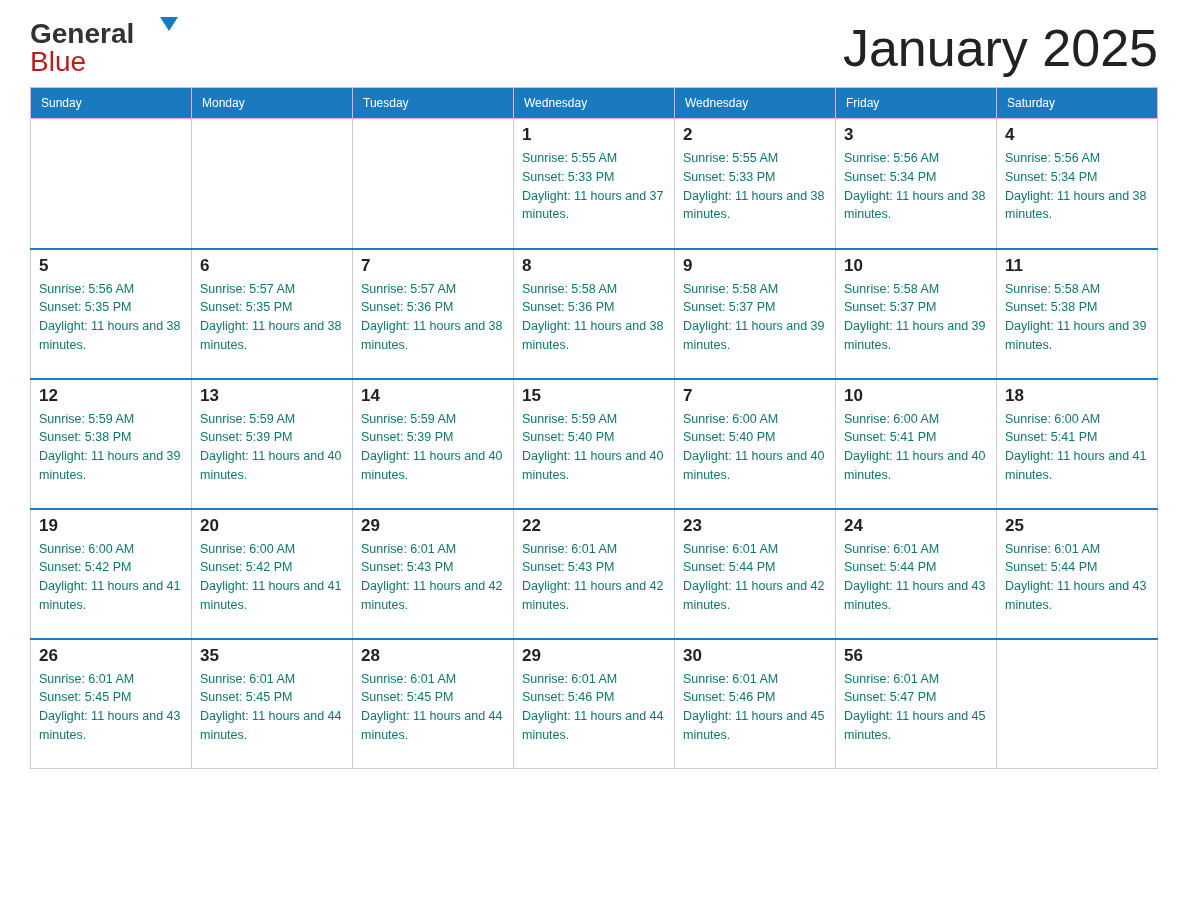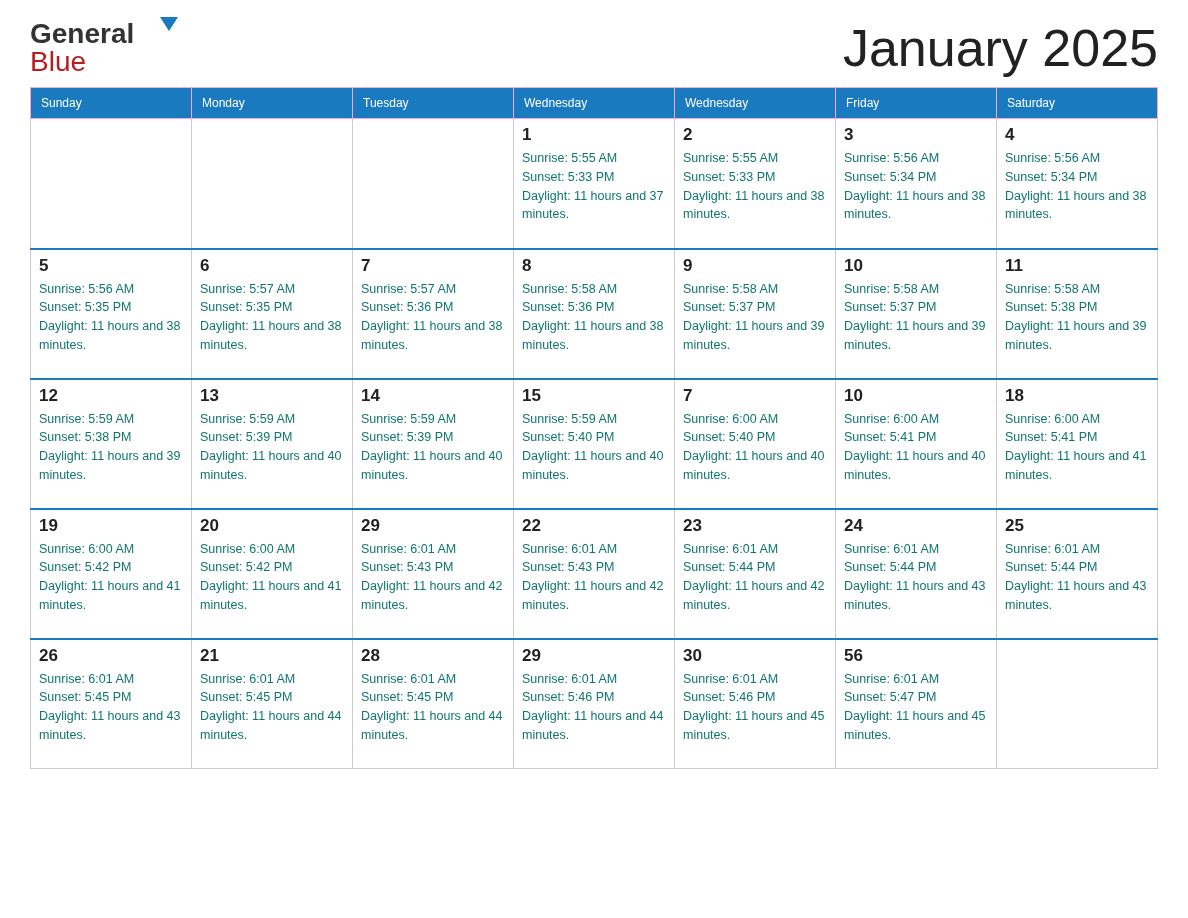--- a/index.html
+++ b/index.html
@@ -245,21 +245,21 @@
           <div class="day-number">25</div>
           <div class="day-info">Sunrise: 6:01 AM<br>Sunset: 5:44 PM<br>Daylight: 11 hours and 43 minutes.</div>
         </td>
       </tr>
       <tr class="top-border-row">
         <td>
           <div class="day-number">26</div>
           <div class="day-info">Sunrise: 6:01 AM<br>Sunset: 5:45 PM<br>Daylight: 11 hours and 43 minutes.</div>
         </td>
         <td>
-          <div class="day-number">21</div>
+          <div class="day-number">35</div>
           <div class="day-info">Sunrise: 6:01 AM<br>Sunset: 5:45 PM<br>Daylight: 11 hours and 44 minutes.</div>
         </td>
         <td>
           <div class="day-number">28</div>
           <div class="day-info">Sunrise: 6:01 AM<br>Sunset: 5:45 PM<br>Daylight: 11 hours and 44 minutes.</div>
         </td>
         <td>
           <div class="day-number">29</div>
           <div class="day-info">Sunrise: 6:01 AM<br>Sunset: 5:46 PM<br>Daylight: 11 hours and 44 minutes.</div>
         </td>

